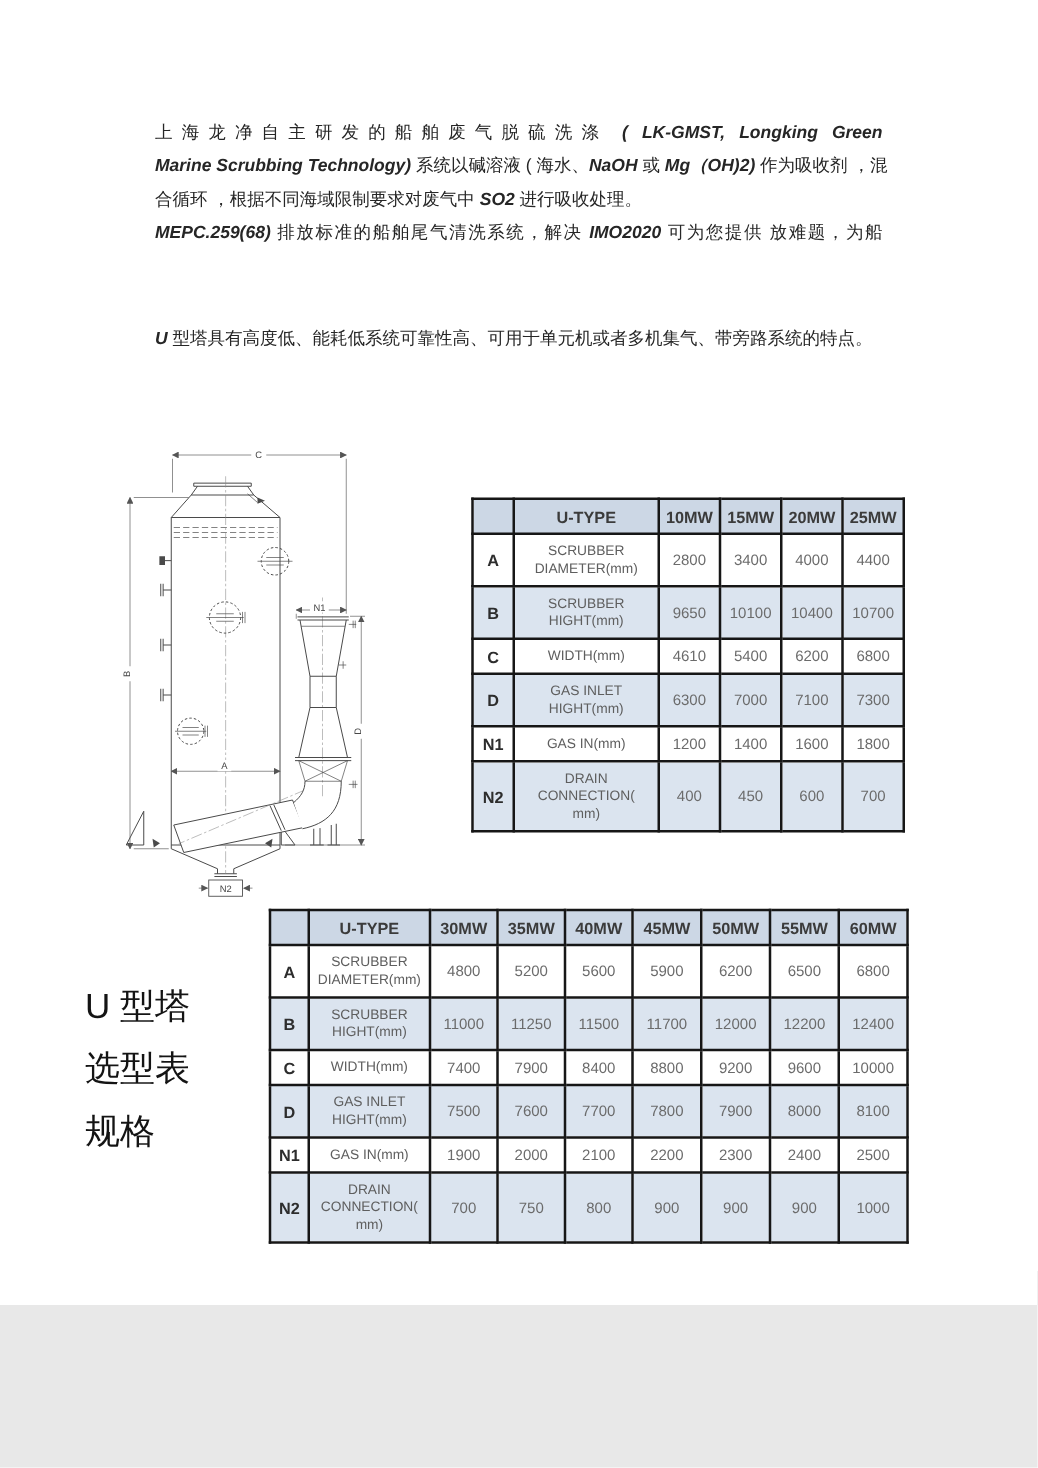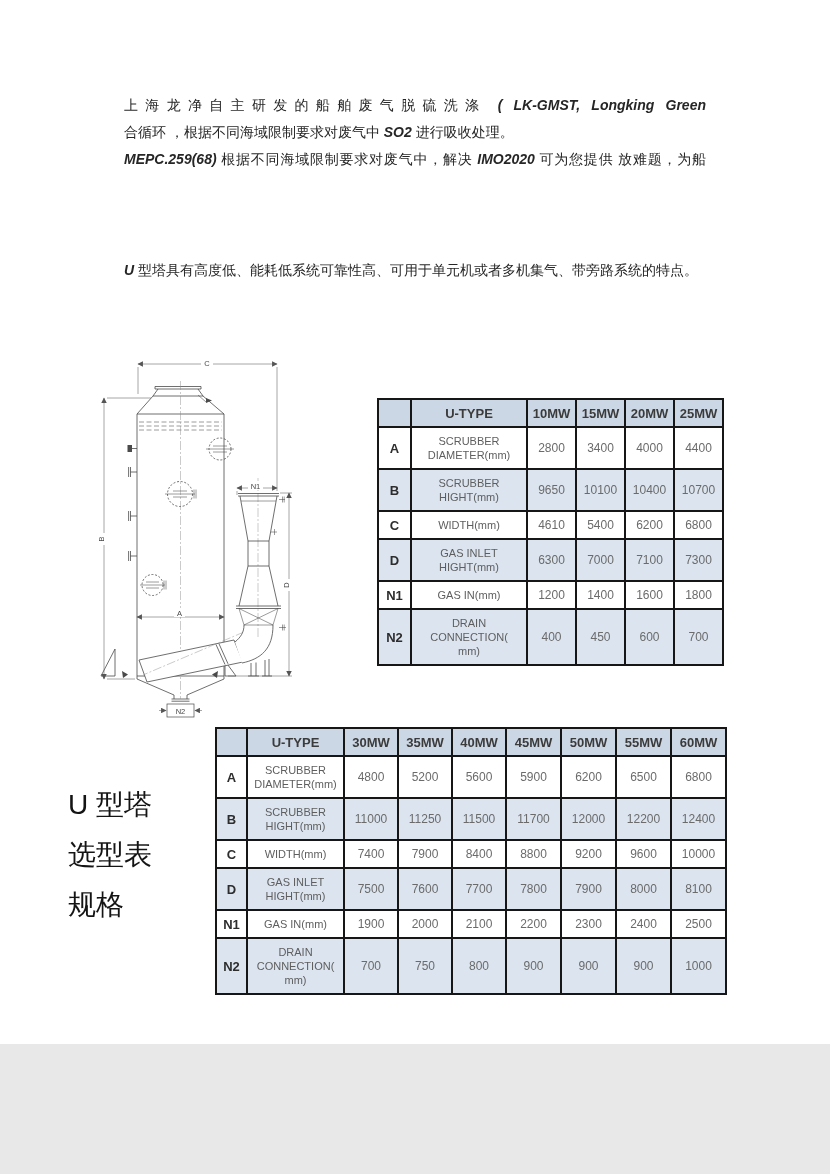--- a/index.html
+++ b/index.html
@@ -63,22 +63,23 @@
   .t1 { left:377px; top:398px; width:345px; }
   .t2 { left:215px; top:727px; width:510px; }
 </style>
 </head>
 <body>
 
 <div class="page">
 
   <div class="intro">
     <div class="line"><span class="run-cn">上海龙净自主研发的船舶废气脱硫洗涤 </span><span class="run-en">( LK-GMST, Longking Green</span></div>
+    <div class="line"><span class="run-en">Marine Scrubbing Technology) </span><span class="run-cn">系统以碱溶液 ( 海水、</span><span class="run-en">NaOH</span><span class="run-cn"> 或 </span><span class="run-en">Mg（OH)2)</span><span class="run-cn"> 作为吸收剂 ，混</span></div>
     <div class="line end"><span class="run-cn">合循环 ，根据不同海域限制要求对废气中 </span><span class="run-en">SO2</span><span class="run-cn"> 进行吸收处理。</span></div>
-    <div class="line"><span class="run-en">MEPC.259(68) </span><span class="run-cn">根据不同海域限制要求对废气中，解决 </span><span class="run-en">IMO2020</span><span class="run-cn"> 可为您提供 放难题，为船</span></div>
+    <div class="line"><span class="run-en">MEPC.259(68) </span><span class="run-cn">排放标准的船舶尾气清洗系统，解决 </span><span class="run-en">IMO2020</span><span class="run-cn"> 可为您提供 放难题，为船</span></div>
   </div>
 
   <div class="feature"><span class="run-en">U</span><span class="run-cn"> 型塔具有高度低、能耗低系统可靠性高、可用于单元机或者多机集气、带旁路系统的特点。</span></div>
 
   <svg class="diagram" viewBox="0 0 200 380">
     <defs>
       <marker id="ar" viewBox="0 0 10 10" refX="9" refY="5" markerWidth="5.5" markerHeight="5.5" markerUnits="userSpaceOnUse" orient="auto-start-reverse">
         <path d="M0 0 L10 5 L0 10 z" fill="#555"></path>
       </marker>
     </defs>

